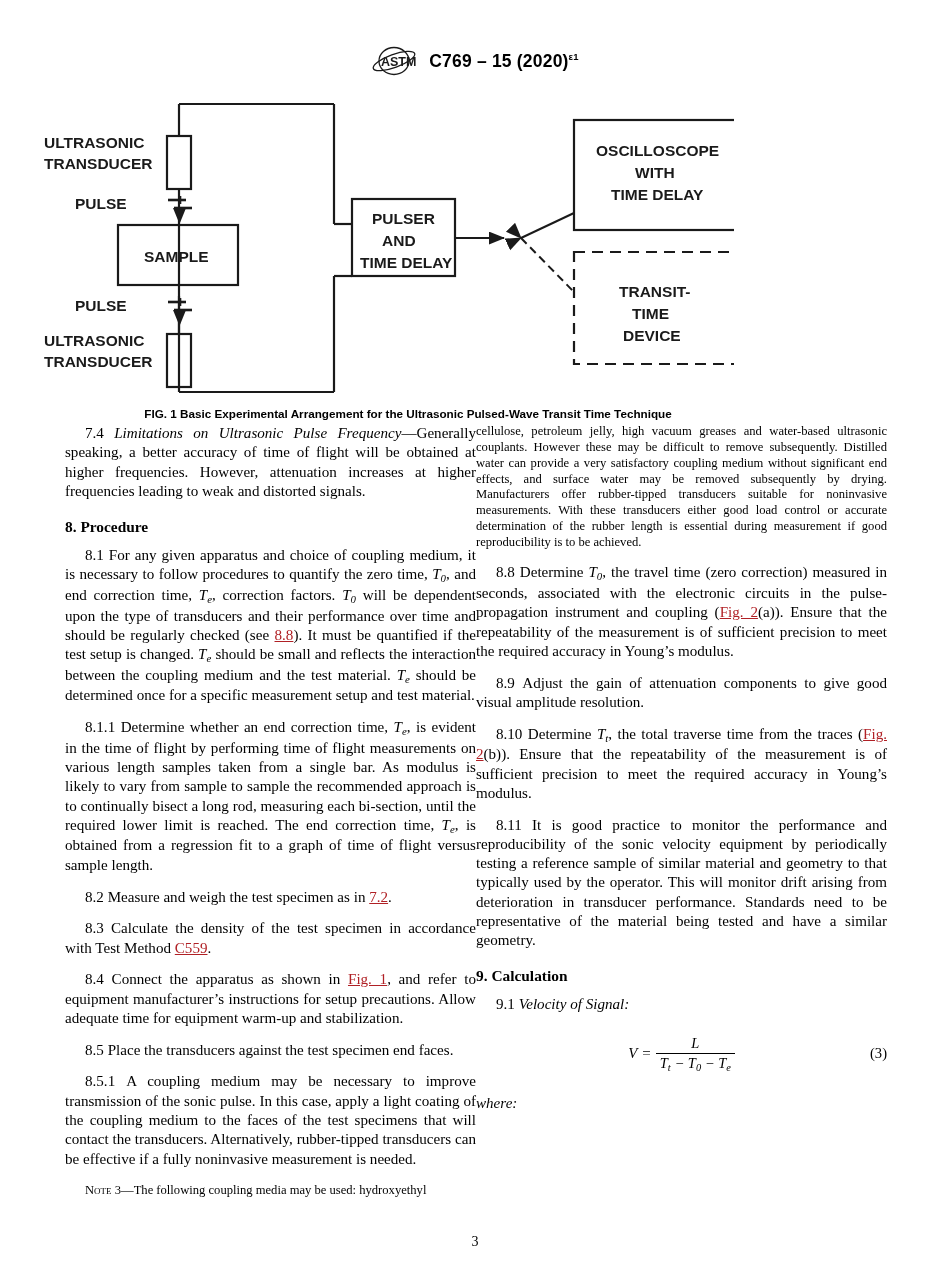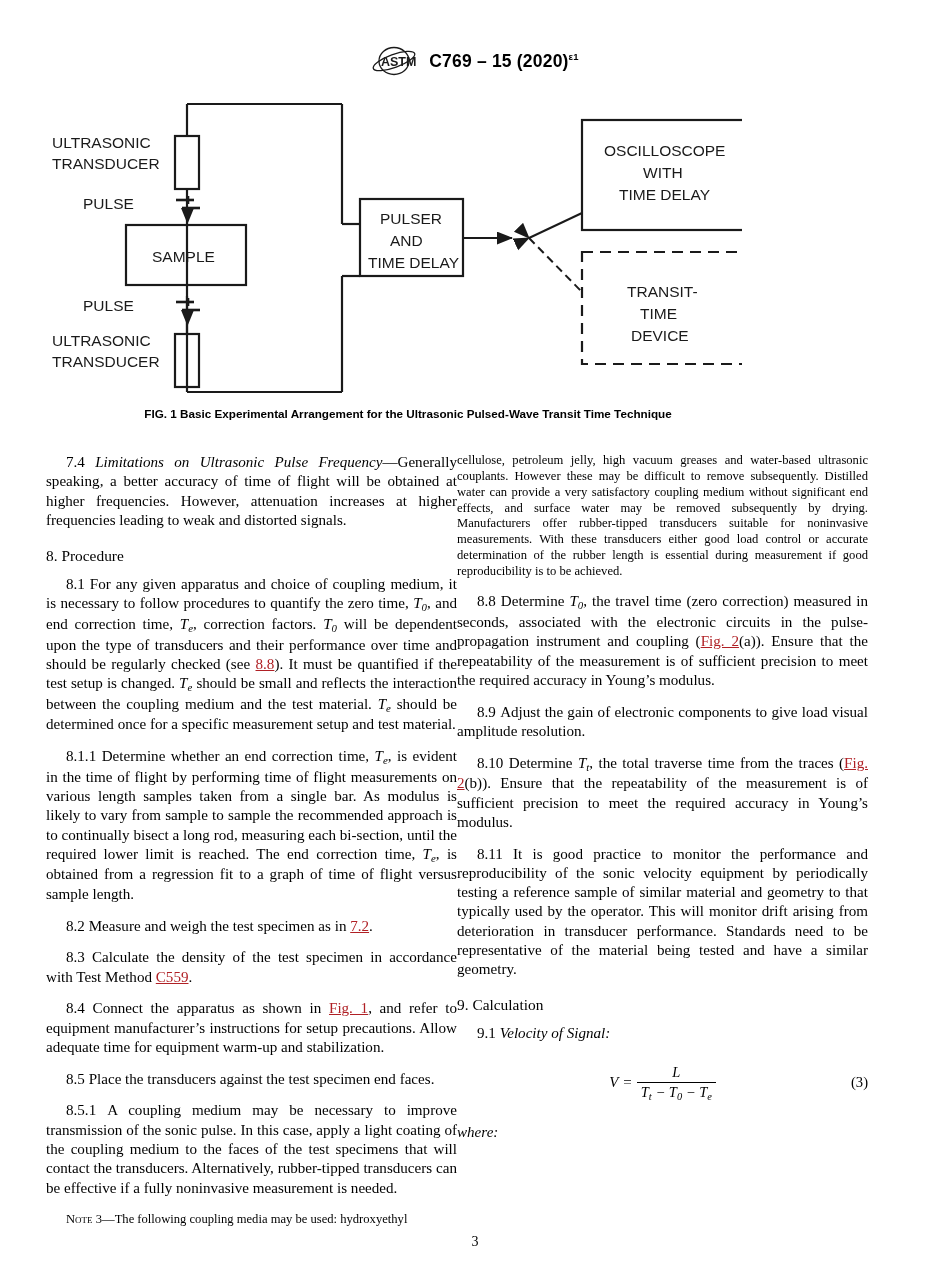--- a/index.html
+++ b/index.html
@@ -33,61 +33,63 @@
     font-weight: bold;
     font-size: 17.5px;
     letter-spacing: 0.2px;
   }
   .header-title sup { font-size: 9.5px; vertical-align: super; }
 
   
   .figure-wrap {
     position: absolute;
     top: 96px;
-    left: 8px;
+    left: 0;
     width: 767px;
     height: 300px;
+    font-weight: bold;
   }
   .fig-svg { display: block; margin: 0 auto; }
   .fig-caption {
     position: absolute;
     top: 407px;
     left: 0;
     width: 816px;
     text-align: center;
     font-family: "Liberation Sans", sans-serif;
     font-weight: bold;
     font-size: 11.7px;
   }
 
   
   .columns {
     position: absolute;
-    top: 453px;
+    top: 424px;
     left: 46px;
     width: 860px;
     display: flex;
+    justify-content: center;
   }
   .col { width: 411px; }
 
   p.body {
     margin: 0 0 0 0;
     font-size: 15.1px;
     line-height: 1.278;
     text-align: justify;
     text-justify: inter-word;
     hyphens: none;
   }
   p.body.indent { text-indent: 20px; }
   p.gap { margin-top: 12.5px; }
 
   h3.section-head {
     margin: 16px 0 10px 0;
     font-family: "Liberation Serif", serif;
-    font-weight: normal;
+    font-weight: bold;
     font-size: 15.4px;
     text-align: left;
   }
   h3.section-head.first { margin-top: 17px; }
 
   .ital { font-style: italic; }
   .xref { color: #b02025; }
   .note {
     margin: 14px 0 0 0;
     font-size: 12.6px;
@@ -292,21 +294,21 @@
   </div>
 
   <div class="col">
 
     <p class="note-cont">cellulose, petroleum jelly, high vacuum greases and water-based ultrasonic couplants. However these may be difficult to remove subsequently. Distilled water can provide a very satisfactory coupling medium without significant end effects, and surface water may be removed subsequently by drying. Manufacturers offer rubber-tipped transducers suitable for noninvasive measurements. With these transducers either good load control or accurate determination of the rubber length is essential during measurement if good reproducibility is to be achieved.</p>
 
 
 
     <p class="body indent gap"><span>8.8</span>&nbsp;<span>Determine </span><var>T<sub>0</sub></var><span>, the travel time (zero correction) measured in seconds, associated with the electronic circuits in the pulse-propagation instrument and coupling (</span><a class="xref" href="#">Fig. 2</a><span>(a)). Ensure that the repeatability of the measurement is of sufficient precision to meet the required accuracy in Young’s modulus.</span></p>
 
-    <p class="body indent gap"><span>8.9</span>&nbsp;<span>Adjust the gain of electronic components to give load visual amplitude resolution.</span></p>
+    <p class="body indent gap"><span>8.9</span>&nbsp;<span>Adjust the gain of attenuation components to give good visual amplitude resolution.</span></p>
 
     <p class="body indent gap"><span>8.10</span>&nbsp;<span>Determine </span><var>T<sub>t</sub></var><span>, the total traverse time from the traces (</span><a class="xref" href="#">Fig. 2</a><span>(b)). Ensure that the repeatability of the measurement is of sufficient precision to meet the required accuracy in Young’s modulus.</span></p>
 
     <p class="body indent gap"><span>8.11</span>&nbsp;<span>It is good practice to monitor the performance and reproducibility of the sonic velocity equipment by periodically testing a reference sample of similar material and geometry to that typically used by the operator. This will monitor drift arising from deterioration in transducer performance. Standards need to be representative of the material being tested and have a similar geometry.</span></p>
 
     <h3 class="section-head">9.  Calculation</h3>
 
     <p class="body indent"><span>9.1</span>&nbsp;<span class="ital">Velocity of Signal:</span></p>
 
     <div class="equation-row">

